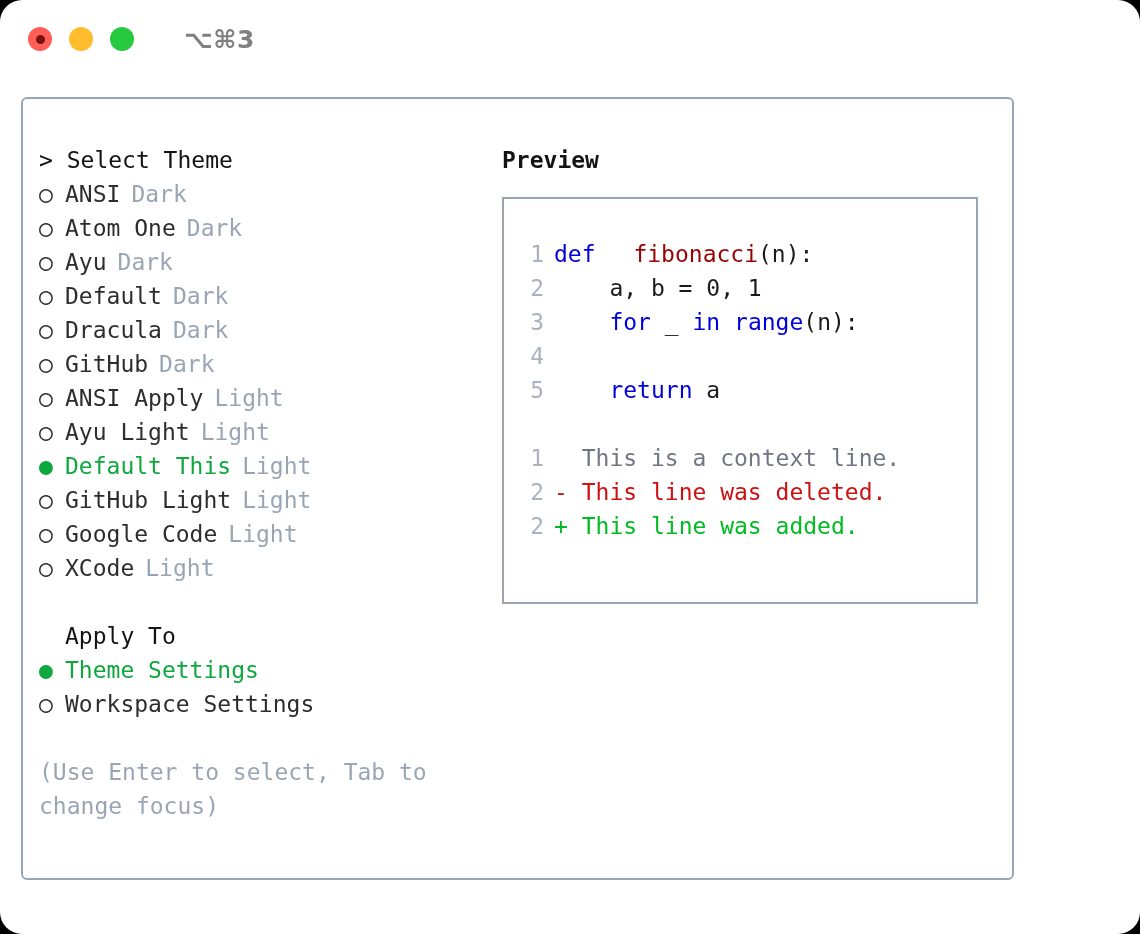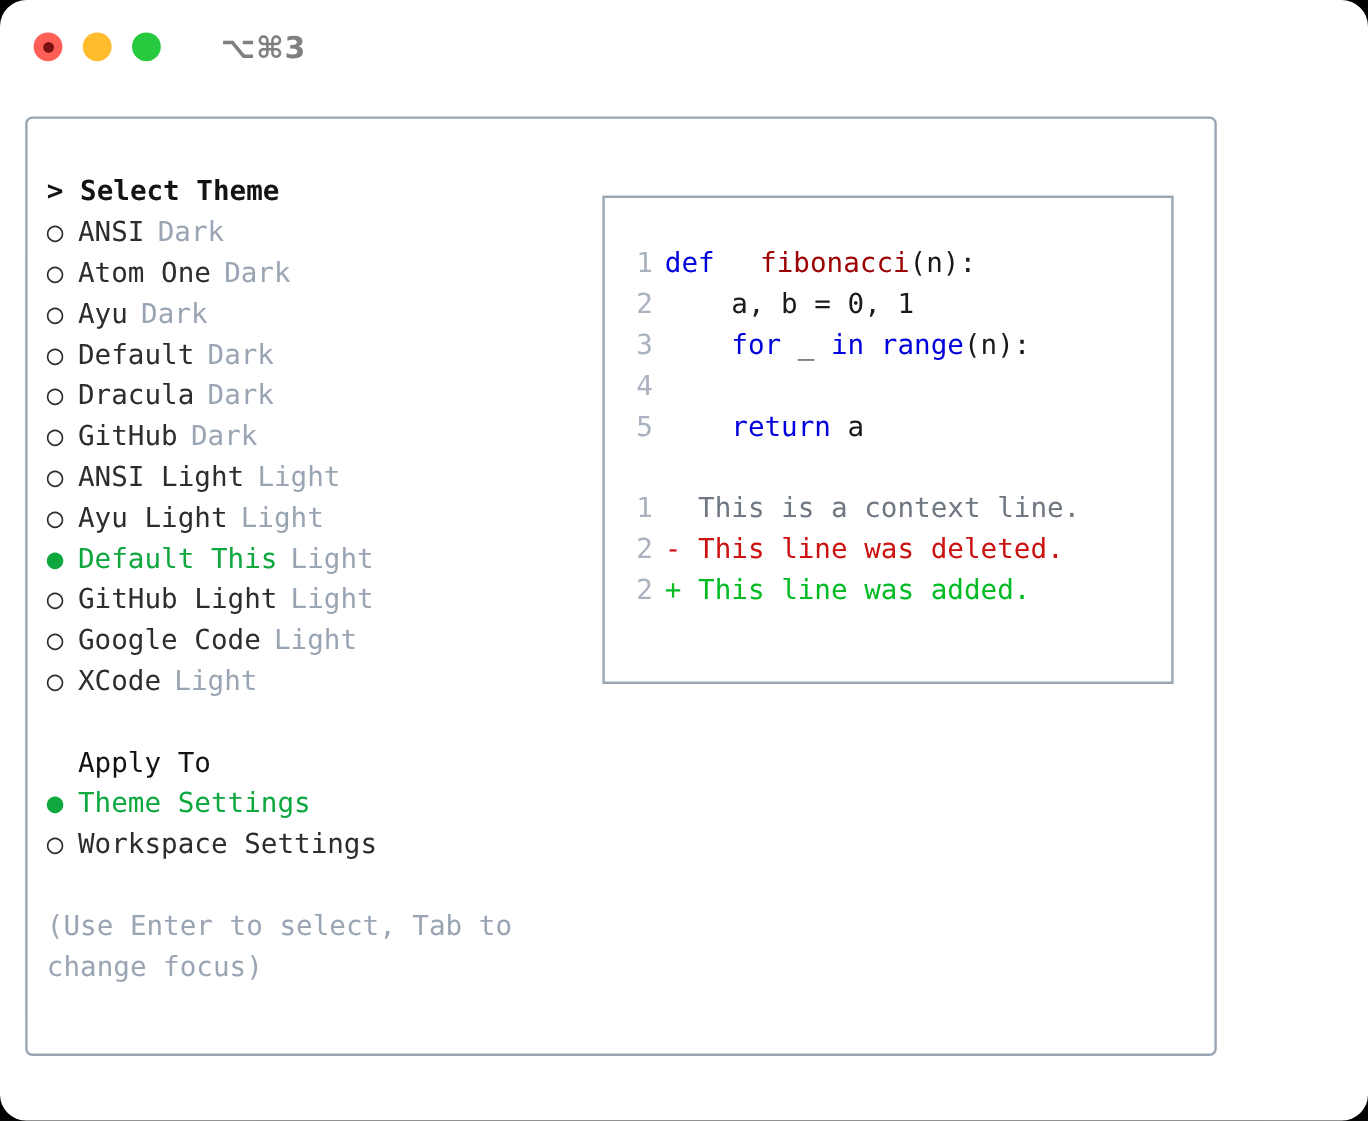--- a/index.html
+++ b/index.html
@@ -83,21 +83,21 @@
 
   
   .left-col {
     position: absolute;
     left: 16px;
     top: 44px;
     width: 450px;
   }
   .section-header {
     font-size: 23px;
-    font-weight: bold;
+    font-weight: normal;
     color: #131313;
     line-height: 34px;
     white-space: pre;
   }
   .theme-row {
     display: flex;
     align-items: baseline;
     line-height: 34px;
     font-size: 23px;
     white-space: pre;
@@ -209,40 +209,41 @@
 
       <div class="section-header">&gt; Select Theme</div>
 
       <div id="theme-list">
           <div class="theme-row"><span class="bullet">○</span><span class="theme-name">ANSI</span><span class="theme-kind">Dark</span></div>
           <div class="theme-row"><span class="bullet">○</span><span class="theme-name">Atom One</span><span class="theme-kind">Dark</span></div>
           <div class="theme-row"><span class="bullet">○</span><span class="theme-name">Ayu</span><span class="theme-kind">Dark</span></div>
           <div class="theme-row"><span class="bullet">○</span><span class="theme-name">Default</span><span class="theme-kind">Dark</span></div>
           <div class="theme-row"><span class="bullet">○</span><span class="theme-name">Dracula</span><span class="theme-kind">Dark</span></div>
           <div class="theme-row"><span class="bullet">○</span><span class="theme-name">GitHub</span><span class="theme-kind">Dark</span></div>
-          <div class="theme-row"><span class="bullet">○</span><span class="theme-name">ANSI Light</span><span class="theme-kind">Light</span></div>
+          <div class="theme-row"><span class="bullet">○</span><span class="theme-name">ANSI Apply</span><span class="theme-kind">Light</span></div>
           <div class="theme-row"><span class="bullet">○</span><span class="theme-name">Ayu Light</span><span class="theme-kind">Light</span></div>
           <div class="theme-row selected"><span class="bullet sel">●</span><span class="theme-name">Default This</span><span class="theme-kind">Light</span></div>
           <div class="theme-row"><span class="bullet">○</span><span class="theme-name">GitHub Light</span><span class="theme-kind">Light</span></div>
           <div class="theme-row"><span class="bullet">○</span><span class="theme-name">Google Code</span><span class="theme-kind">Light</span></div>
           <div class="theme-row"><span class="bullet">○</span><span class="theme-name">XCode</span><span class="theme-kind">Light</span></div>
         </div>
 
       <div class="apply-block">
         <div class="apply-header">Apply To</div>
         <div id="apply-list">
             <div class="theme-row selected"><span class="bullet sel">●</span><span class="theme-name">Theme Settings</span></div>
             <div class="theme-row"><span class="bullet">○</span><span class="theme-name">Workspace Settings</span></div>
           </div>
       </div>
 
       <div class="hint">(Use Enter to select, Tab to change focus)</div>
     </div>
 
     <div class="right-col">
+      <div class="preview-title">Preview</div>
 
       <div class="preview-box">
         <div id="code-block">
             <div class="code-line"><span class="ln">1</span><span class="code-body"><span class="kw">def </span><span class="fn">fibonacci</span><span class="pl">(n):</span></span></div>
             <div class="code-line"><span class="ln">2</span><span class="code-body"><span class="pl">    a, b = 0, 1</span></span></div>
             <div class="code-line"><span class="ln">3</span><span class="code-body"><span class="pl">    </span><span class="kw">for</span><span class="pl"> _ </span><span class="kw">in</span><span class="pl"> </span><span class="kw">range</span><span class="pl">(n):</span></span></div>
             <div class="code-line"><span class="ln">4</span></div>
             <div class="code-line"><span class="ln">5</span><span class="code-body"><span class="pl">    </span><span class="kw">return</span><span class="pl"> a</span></span></div>
           </div>
         <div class="spacer-line"></div>

